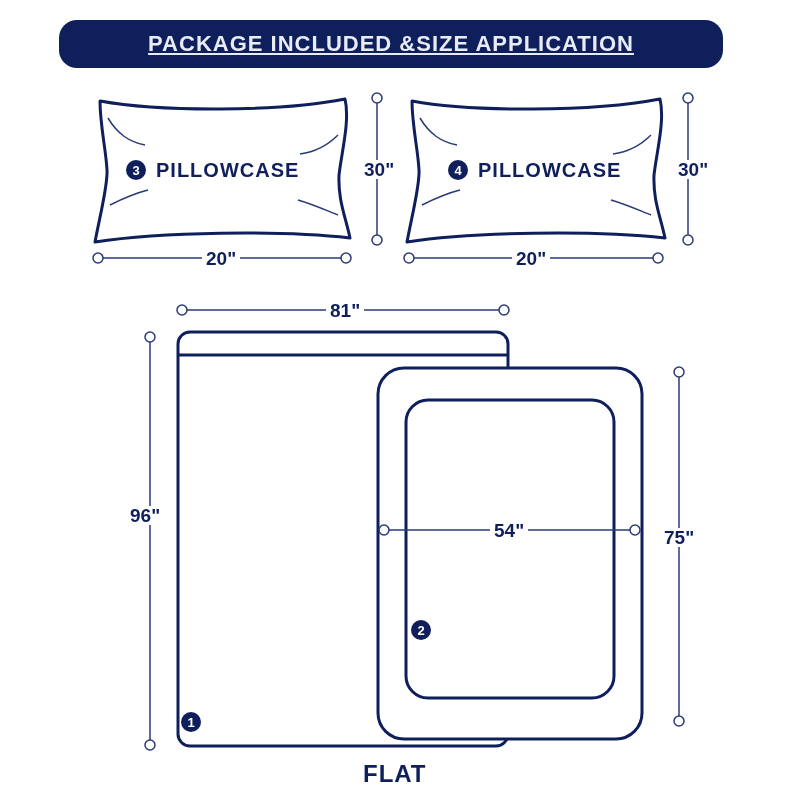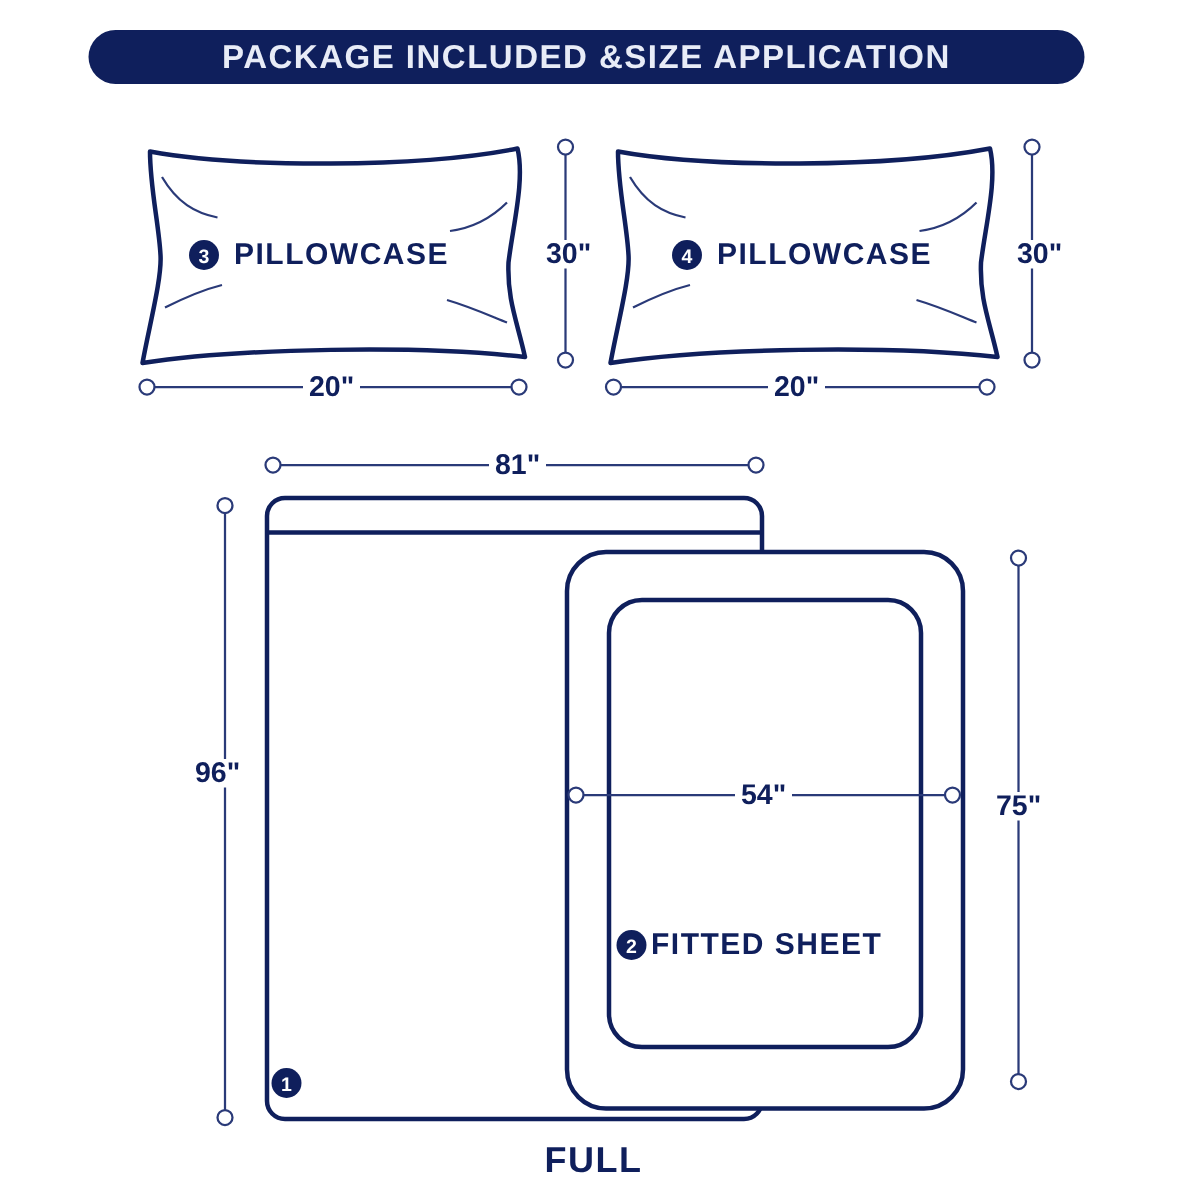--- a/index.html
+++ b/index.html
@@ -2,24 +2,24 @@
 <html><head>
   <meta charset="utf-8">
   <style>
     html, body { margin: 0; padding: 0; }
     body {
       width: 800px; height: 800px; background: #ffffff; position: relative;
       overflow: hidden; font-family: "Liberation Sans", "DejaVu Sans", sans-serif;
       color: #0f1f5c;
     }
     .banner {
-      position: absolute; left: 59px; top: 20px; width: 664px; height: 36px;
+      position: absolute; left: 59px; top: 20px; width: 664px; height: 48px;
       background: #0f1f5c; border-radius: 18px; color: #e8ecf7;
       font-weight: bold; font-size: 22px; letter-spacing: 1px;
-      display: flex; align-items: center; justify-content: center;
+      display: flex; align-items: center; justify-content: center; text-decoration: underline;
     }
     svg.diagram { position: absolute; left: 0; top: 0; }
     .lbl {
       position: absolute; font-weight: bold; color: #0f1f5c; white-space: nowrap;
       background: #fff; line-height: 1;
     }
     .dim { font-size: 19px; padding: 0 4px; }
     .item { display: flex; align-items: center; font-size: 20px; letter-spacing: 1px; background: transparent; }
     .badge {
       display: inline-flex; width: 20px; height: 20px; border-radius: 50%;
@@ -106,16 +106,15 @@
 <div class="lbl dim" style="left:326px; top:301px;">81"</div>
 <div class="lbl dim" style="left:126px; top:506px;">96"</div>
 <div class="lbl item" style="left:181px; top:712px;">
   <span class="badge" style="margin-right:6px;">1</span>
 </div>
 
 <div class="lbl dim" style="left:490px; top:521px;">54"</div>
 <div class="lbl dim" style="left:660px; top:528px;">75"</div>
 <div class="lbl item" style="left:411px; top:620px;">
   <span class="badge" style="margin-right:3px;">2</span>
-  <span>FITTED SHEET</span>
 </div>
 
-<div class="lbl full" style="left:363px; top:762px;">FULL</div>
+<div class="lbl full" style="left:363px; top:762px;">FLAT</div>
 
 </body></html>

